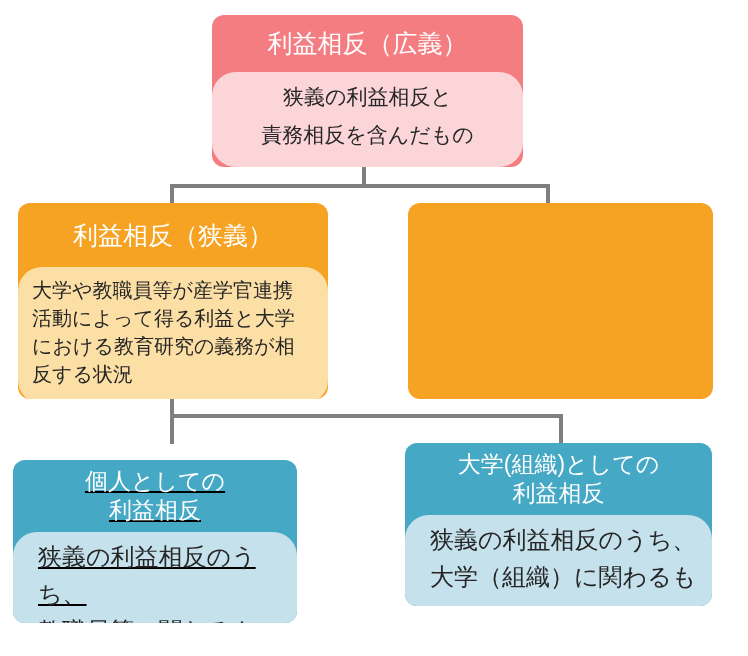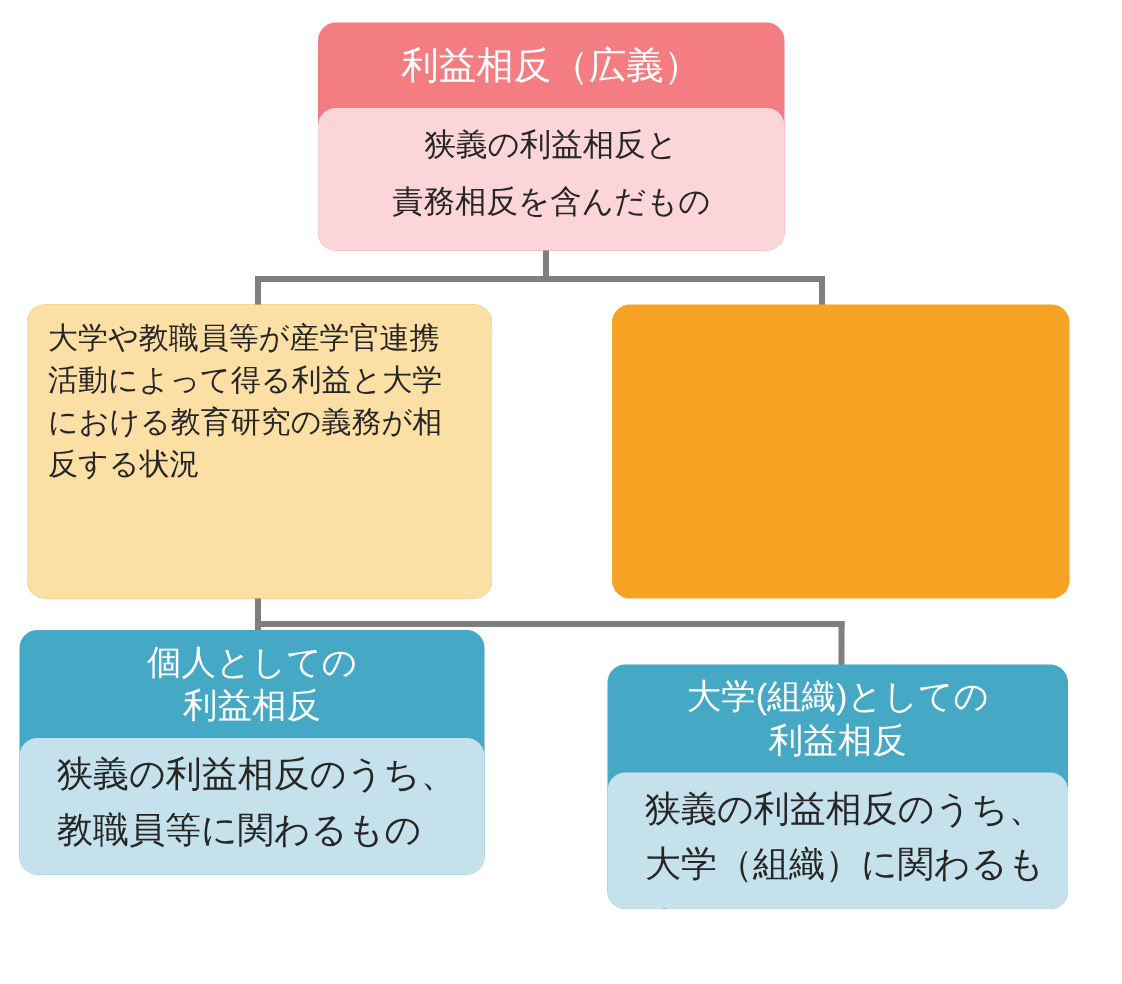--- a/index.html
+++ b/index.html
@@ -30,21 +30,21 @@
     display: flex;
     align-items: center;
     justify-content: center;
     text-align: center;
     color: #ffffff;
     white-space: pre-line;
     flex: 0 0 auto;
   }
   .node-body {
     flex: 1 1 auto;
-    border-radius: 12px;
+    border-radius: 24px;
     color: #262626;
     white-space: pre-line;
   }
   
   .pink   { background: #F47D82; }
   .pink   .node-body { background: #FBD5D8; }
   .orange { background: #F6A223; }
   .orange .node-body { background: #FCDFA5; }
   .teal   { background: #45A8C4; }
   .teal   .node-body { background: #C5E1EB; }
@@ -53,21 +53,21 @@
   .node-root .node-header { height: 57px; font-size: 25px; }
   .node-root .node-body   { text-align: center; font-size: 21px; line-height: 38px; padding-top: 6px; }
 
   .node-narrow { left: 18px; top: 203px; width: 310px; height: 196px; }
   .node-duty   { left: 408px; top: 203px; width: 305px; height: 196px; }
   .node-narrow .node-header, .node-duty .node-header { height: 64px; font-size: 25px; }
   .node-narrow .node-body, .node-duty .node-body {
     text-align: left; font-size: 20px; line-height: 28px; padding: 9px 8px 16px 14px;
   }
 
-  .node-individual   { left: 13px;  top: 420px; width: 310px; height: 163px; }
+  .node-individual   { left: 13px;  top: 460px; width: 284px; height: 163px; text-decoration: underline; }
   .node-organization { left: 405px; top: 443px; width: 307px; height: 163px; }
   .node-individual .node-header, .node-organization .node-header {
     height: 72px; font-size: 23px; line-height: 29px;
   }
   .node-individual .node-body, .node-organization .node-body {
     text-align: left; font-size: 24px; line-height: 37px; padding: 6px 4px 12px 25px;
   }
 </style>
 </head>
 <body>
@@ -83,20 +83,21 @@
   <div class="conn h" style="left:170px; top:414px; width:393px;"></div>
   <div class="conn v" style="left:559px; top:414px; height:30px;"></div>
 
   <div class="node pink node-root">
     <div class="node-header">利益相反（広義）</div>
     <div class="node-body">狭義の利益相反と
 責務相反を含んだもの</div>
   </div>
 
   <div class="node orange node-narrow">
+    <div class="node-header">利益相反（狭義）</div>
     <div class="node-body">大学や教職員等が産学官連携
 活動によって得る利益と大学
 における教育研究の義務が相
 反する状況</div>
   </div>
 
   <div class="node orange node-duty">
   </div>
 
   <div class="node teal node-individual">

